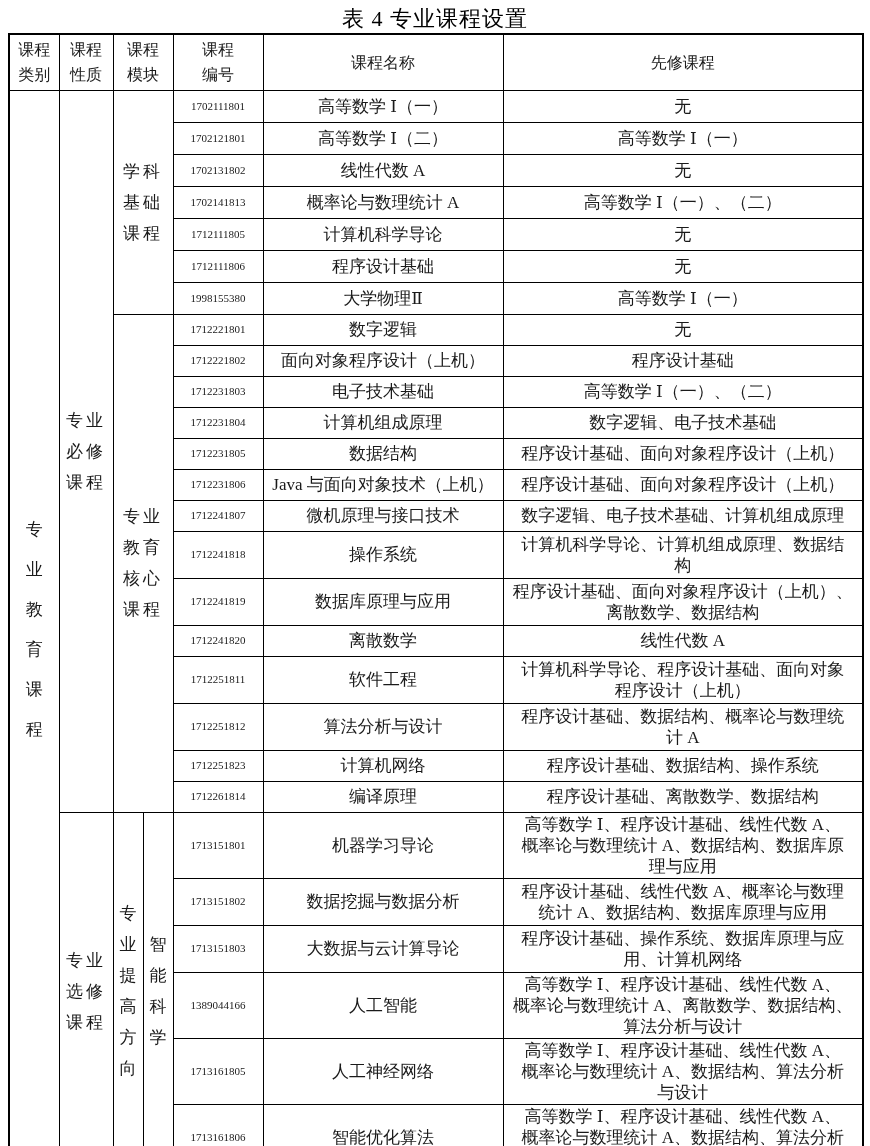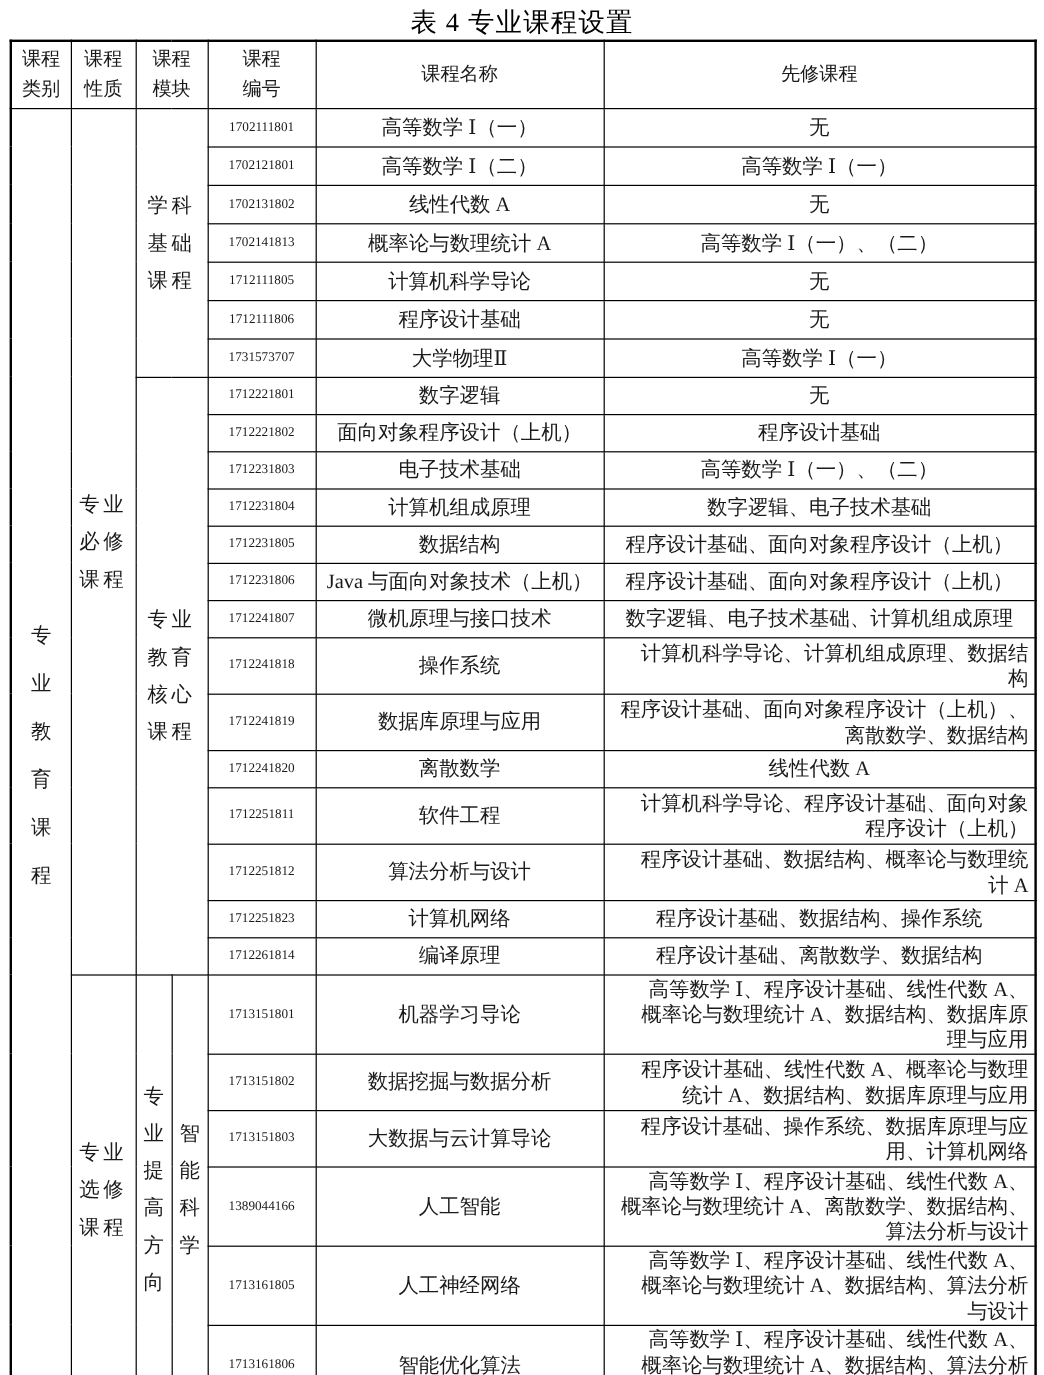--- a/index.html
+++ b/index.html
@@ -10,21 +10,21 @@
   table.course{border-collapse:collapse;table-layout:fixed;
                position:absolute;left:8px;top:33px;width:854px;
                border:2px solid #000;}
   td,th{border:1px solid #000;vertical-align:middle;text-align:center;
         font-weight:normal;font-size:17px;line-height:21px;
         padding:1px 5px;white-space:pre-line;overflow:hidden;color:#1a1a1a;}
   th{font-size:16px;line-height:25px;}
   td.code{font-size:11px;letter-spacing:0px;padding:1px 2px;}
   td.name{font-size:17px;padding:1px 3px;}
   td.prereq{font-size:17px;}
-  td.prereq.left{text-align:right;}
+  td.prereq.left{text-align:center;}
   td.cat{line-height:40px;font-size:17px;}
   td.nature,td.module{line-height:31px;font-size:17px;letter-spacing:3px;padding:1px 2px;}
   td.vert{line-height:31px;font-size:17px;padding:1px 0;}
   tr.hh{height:56px;}
   tr.h32{height:32px;}
   tr.h31{height:31px;}
   tr.h47{height:47px;}
   tr.h63{height:63px;}
 </style>
 </head>
@@ -93,21 +93,21 @@
     <td class="code">1712111805</td>
     <td class="name">计算机科学导论</td>
     <td class="prereq">无</td>
   </tr>
   <tr class="h32">
     <td class="code">1712111806</td>
     <td class="name">程序设计基础</td>
     <td class="prereq">无</td>
   </tr>
   <tr class="h32">
-    <td class="code">1731573707</td>
+    <td class="code">1998155380</td>
     <td class="name">大学物理Ⅱ</td>
     <td class="prereq">高等数学 Ⅰ（一）</td>
   </tr>
 
   <tr class="h31">
     <td class="module" colspan="2" rowspan="14">专业
 教育
 核心
 课程</td>
     <td class="code">1712221801</td>

